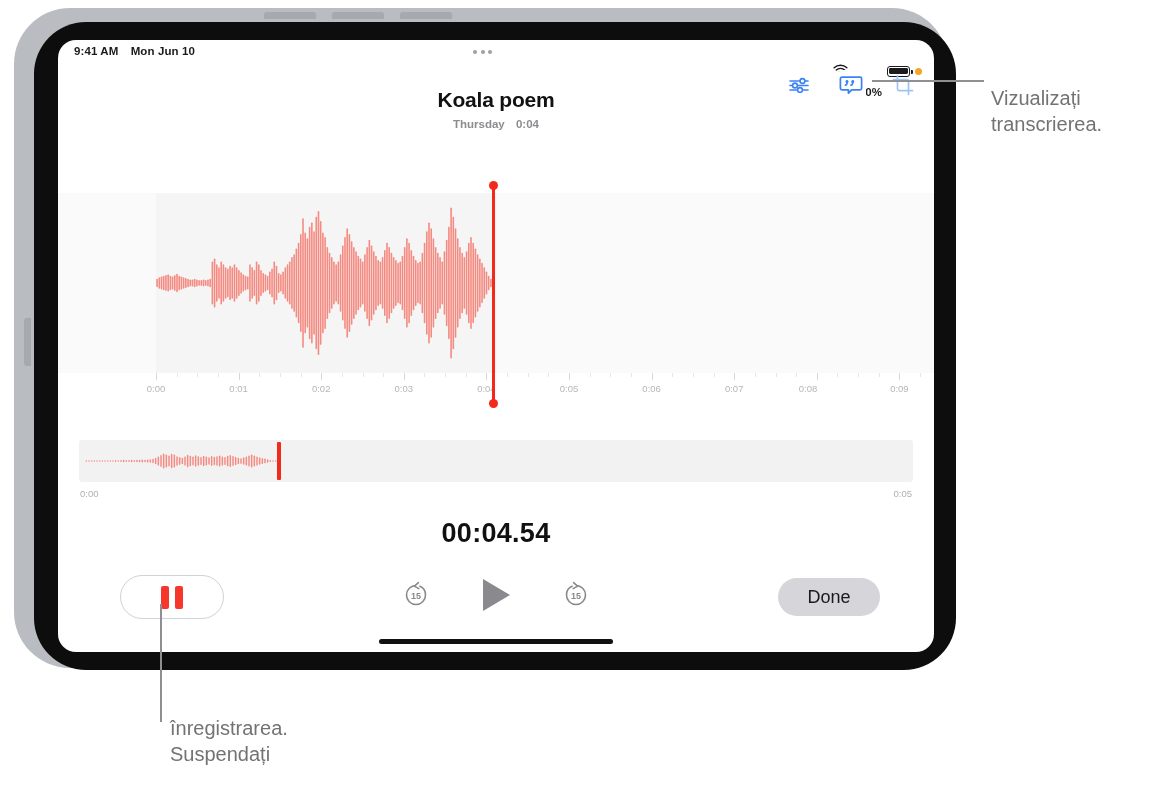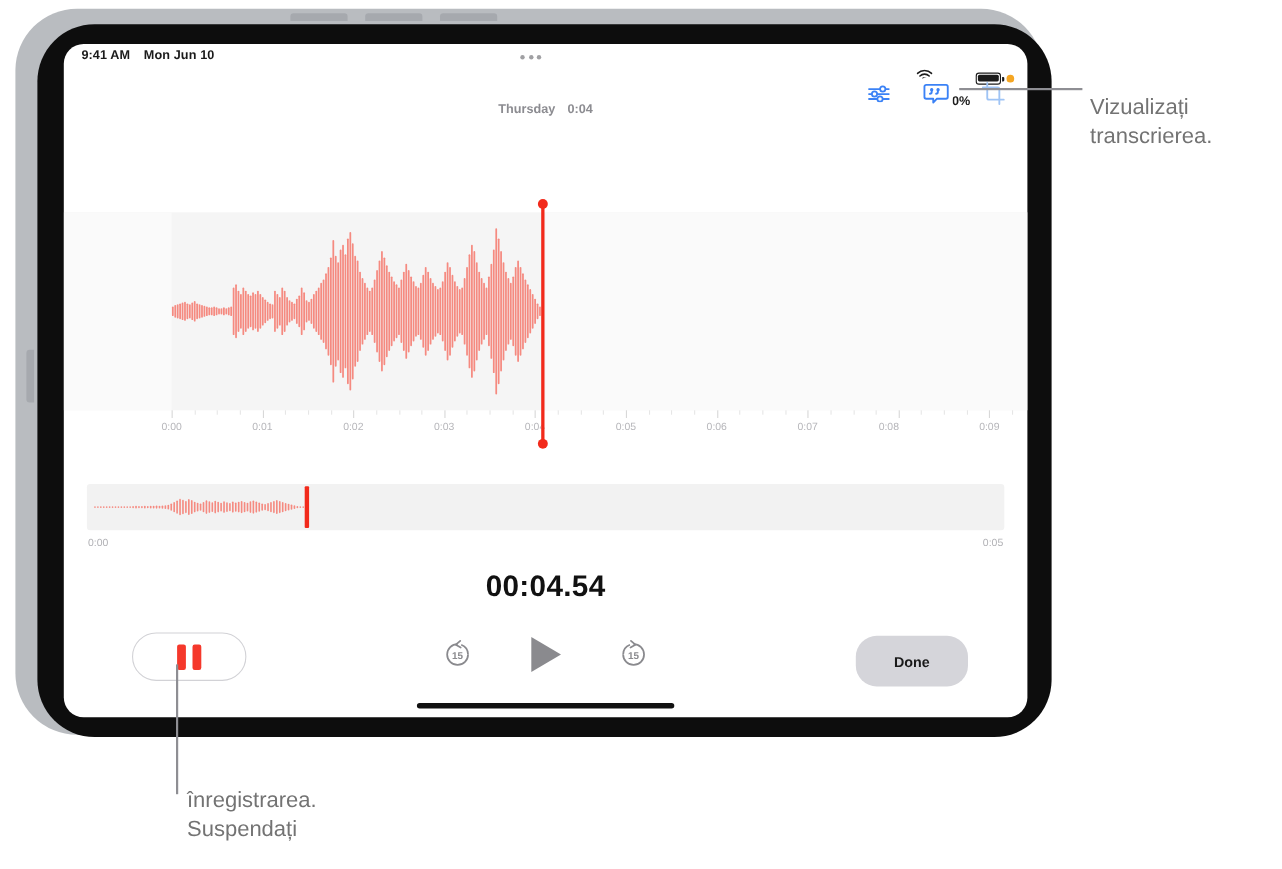--- a/index.html
+++ b/index.html
@@ -166,24 +166,24 @@
     display: flex; align-items: center; justify-content: center; gap: 6px;
   }
   .pause-btn i {
     width: 8px; height: 23px; background: #f5382b; border-radius: 2px; display: block;
   }
   .transport {
     position: absolute; left: 0; right: 0; top: 0; height: 54px;
     display: flex; align-items: center; justify-content: center; gap: 48px;
   }
   .done-btn {
-    position: absolute; right: 54px; top: 8px; width: 102px; height: 46px;
+    position: absolute; right: 54px; top: 8px; width: 102px; height: 38px;
     background: #d5d5da; border-radius: 19px;
     display: flex; align-items: center; justify-content: center;
-    font-size: 13px; font-weight: bold; color: #1a1a1a;
+    font-size: 18px; font-weight: normal; color: #1a1a1a;
   }
   .home-indicator {
     position: absolute; left: 50%; transform: translateX(-50%); bottom: 8px;
     width: 234px; height: 5px; background: #111; border-radius: 3px;
   }
 
   
   .callout-text {
     position: absolute; font-size: 20px; color: #737373; line-height: 1.28;
     font-family: "Liberation Sans", "DejaVu Sans", sans-serif;
@@ -254,20 +254,21 @@
         </div>
         <div class="tool-btn">
           <svg width="22" height="22" viewBox="0 0 22 22">
             <path d="M5.5 1.5 v13.5 a1.6 1.6 0 0 0 1.6 1.6 H20.5" fill="none" stroke="#9fc4f5" stroke-width="1.7" stroke-linecap="round"></path>
             <path d="M1.5 5.5 H14.9 a1.6 1.6 0 0 1 1.6 1.6 V20.5" fill="none" stroke="#9fc4f5" stroke-width="1.7" stroke-linecap="round"></path>
           </svg>
         </div>
       </div>
 
       <div class="title-block">
+        <div class="rec-title">Koala poem</div>
         <div class="rec-sub">
           <span>Thursday</span>
           <span class="dur">0:04</span>
         </div>
       </div>
 
       <div class="wave-panel">
         <div class="edge-l"></div>
         <div class="edge-r"></div>
         <svg class="wave-canvas" id="main-wave" viewBox="0 0 876 180" preserveAspectRatio="none">

